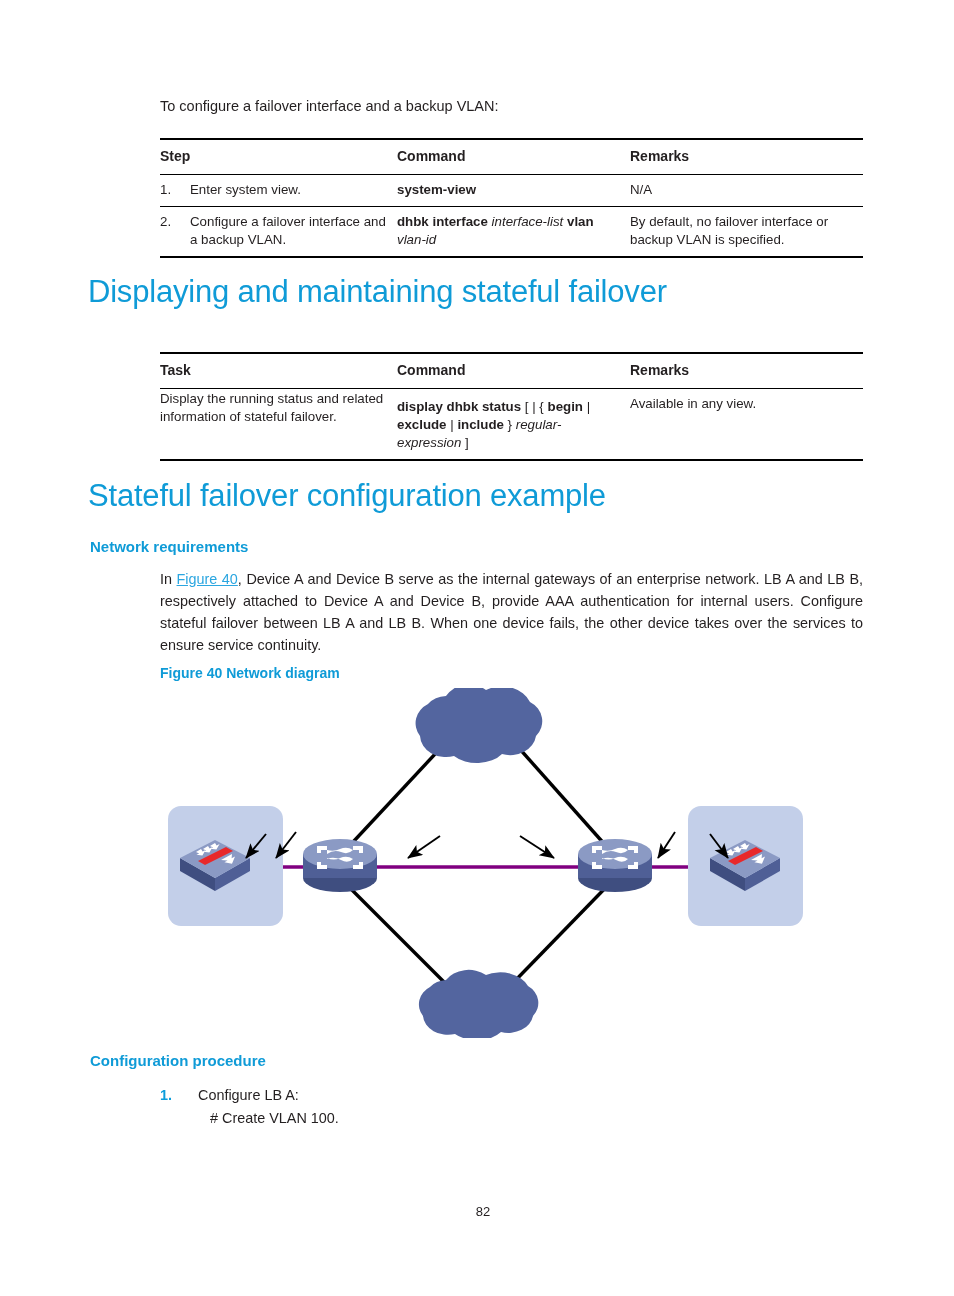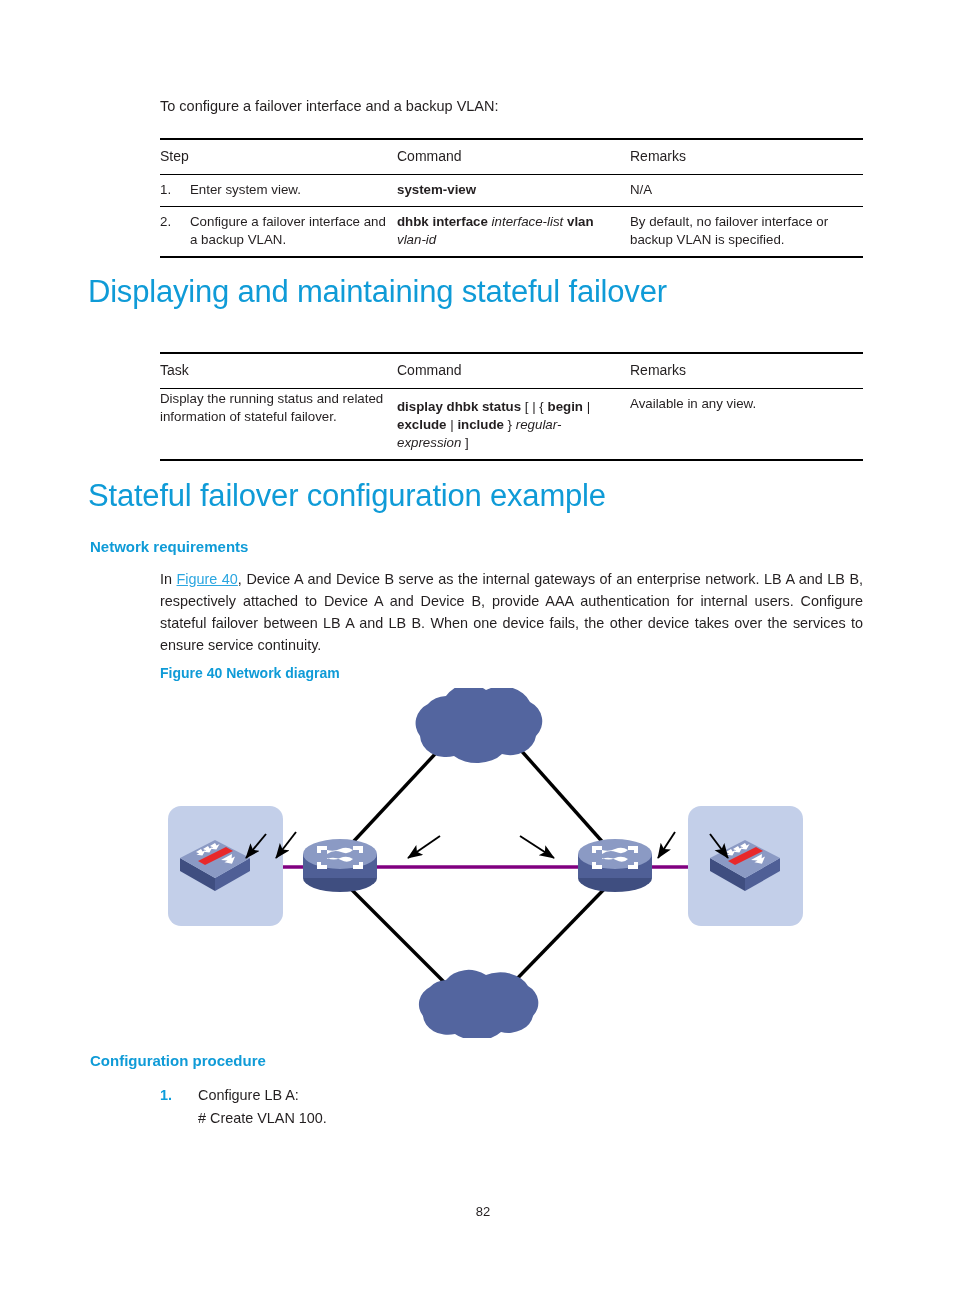--- a/index.html
+++ b/index.html
@@ -33,21 +33,21 @@
   table.doc th,table.doc td{
     text-align:left;
     vertical-align:top;
     padding:6px 8px 7px 0;
     font-size:13.3px;
     line-height:1.36;
     font-weight:normal;
     color:#231f20;
   }
   table.doc thead th{
-    font-weight:normal;
+    font-weight:bold;
     font-size:14px;
     padding-bottom:8px;
     padding-top:7px;
   }
   .rule-top{border-top:2.6px solid #000;}
   .rule-head{border-bottom:1.1px solid #000;}
   .rule-mid{border-top:1.1px solid #000;}
   .rule-bot{border-bottom:2.6px solid #000;}
 
   .stepnum{
@@ -126,21 +126,21 @@
     display:flex;
     align-items:flex-start;
     font-size:14.4px;
     line-height:1.6;
   }
   #proc .num{
     color:#0b9ddb;font-weight:bold;
     width:38px;flex:none;
   }
   #proc .sub{
-    margin-left:38px;
+    margin-left:50px;
     font-size:14.4px;
     line-height:1.6;
   }
 
   
   #figure{
     position:absolute;
     left:150px;top:688px;
     width:700px;height:350px;
   }

